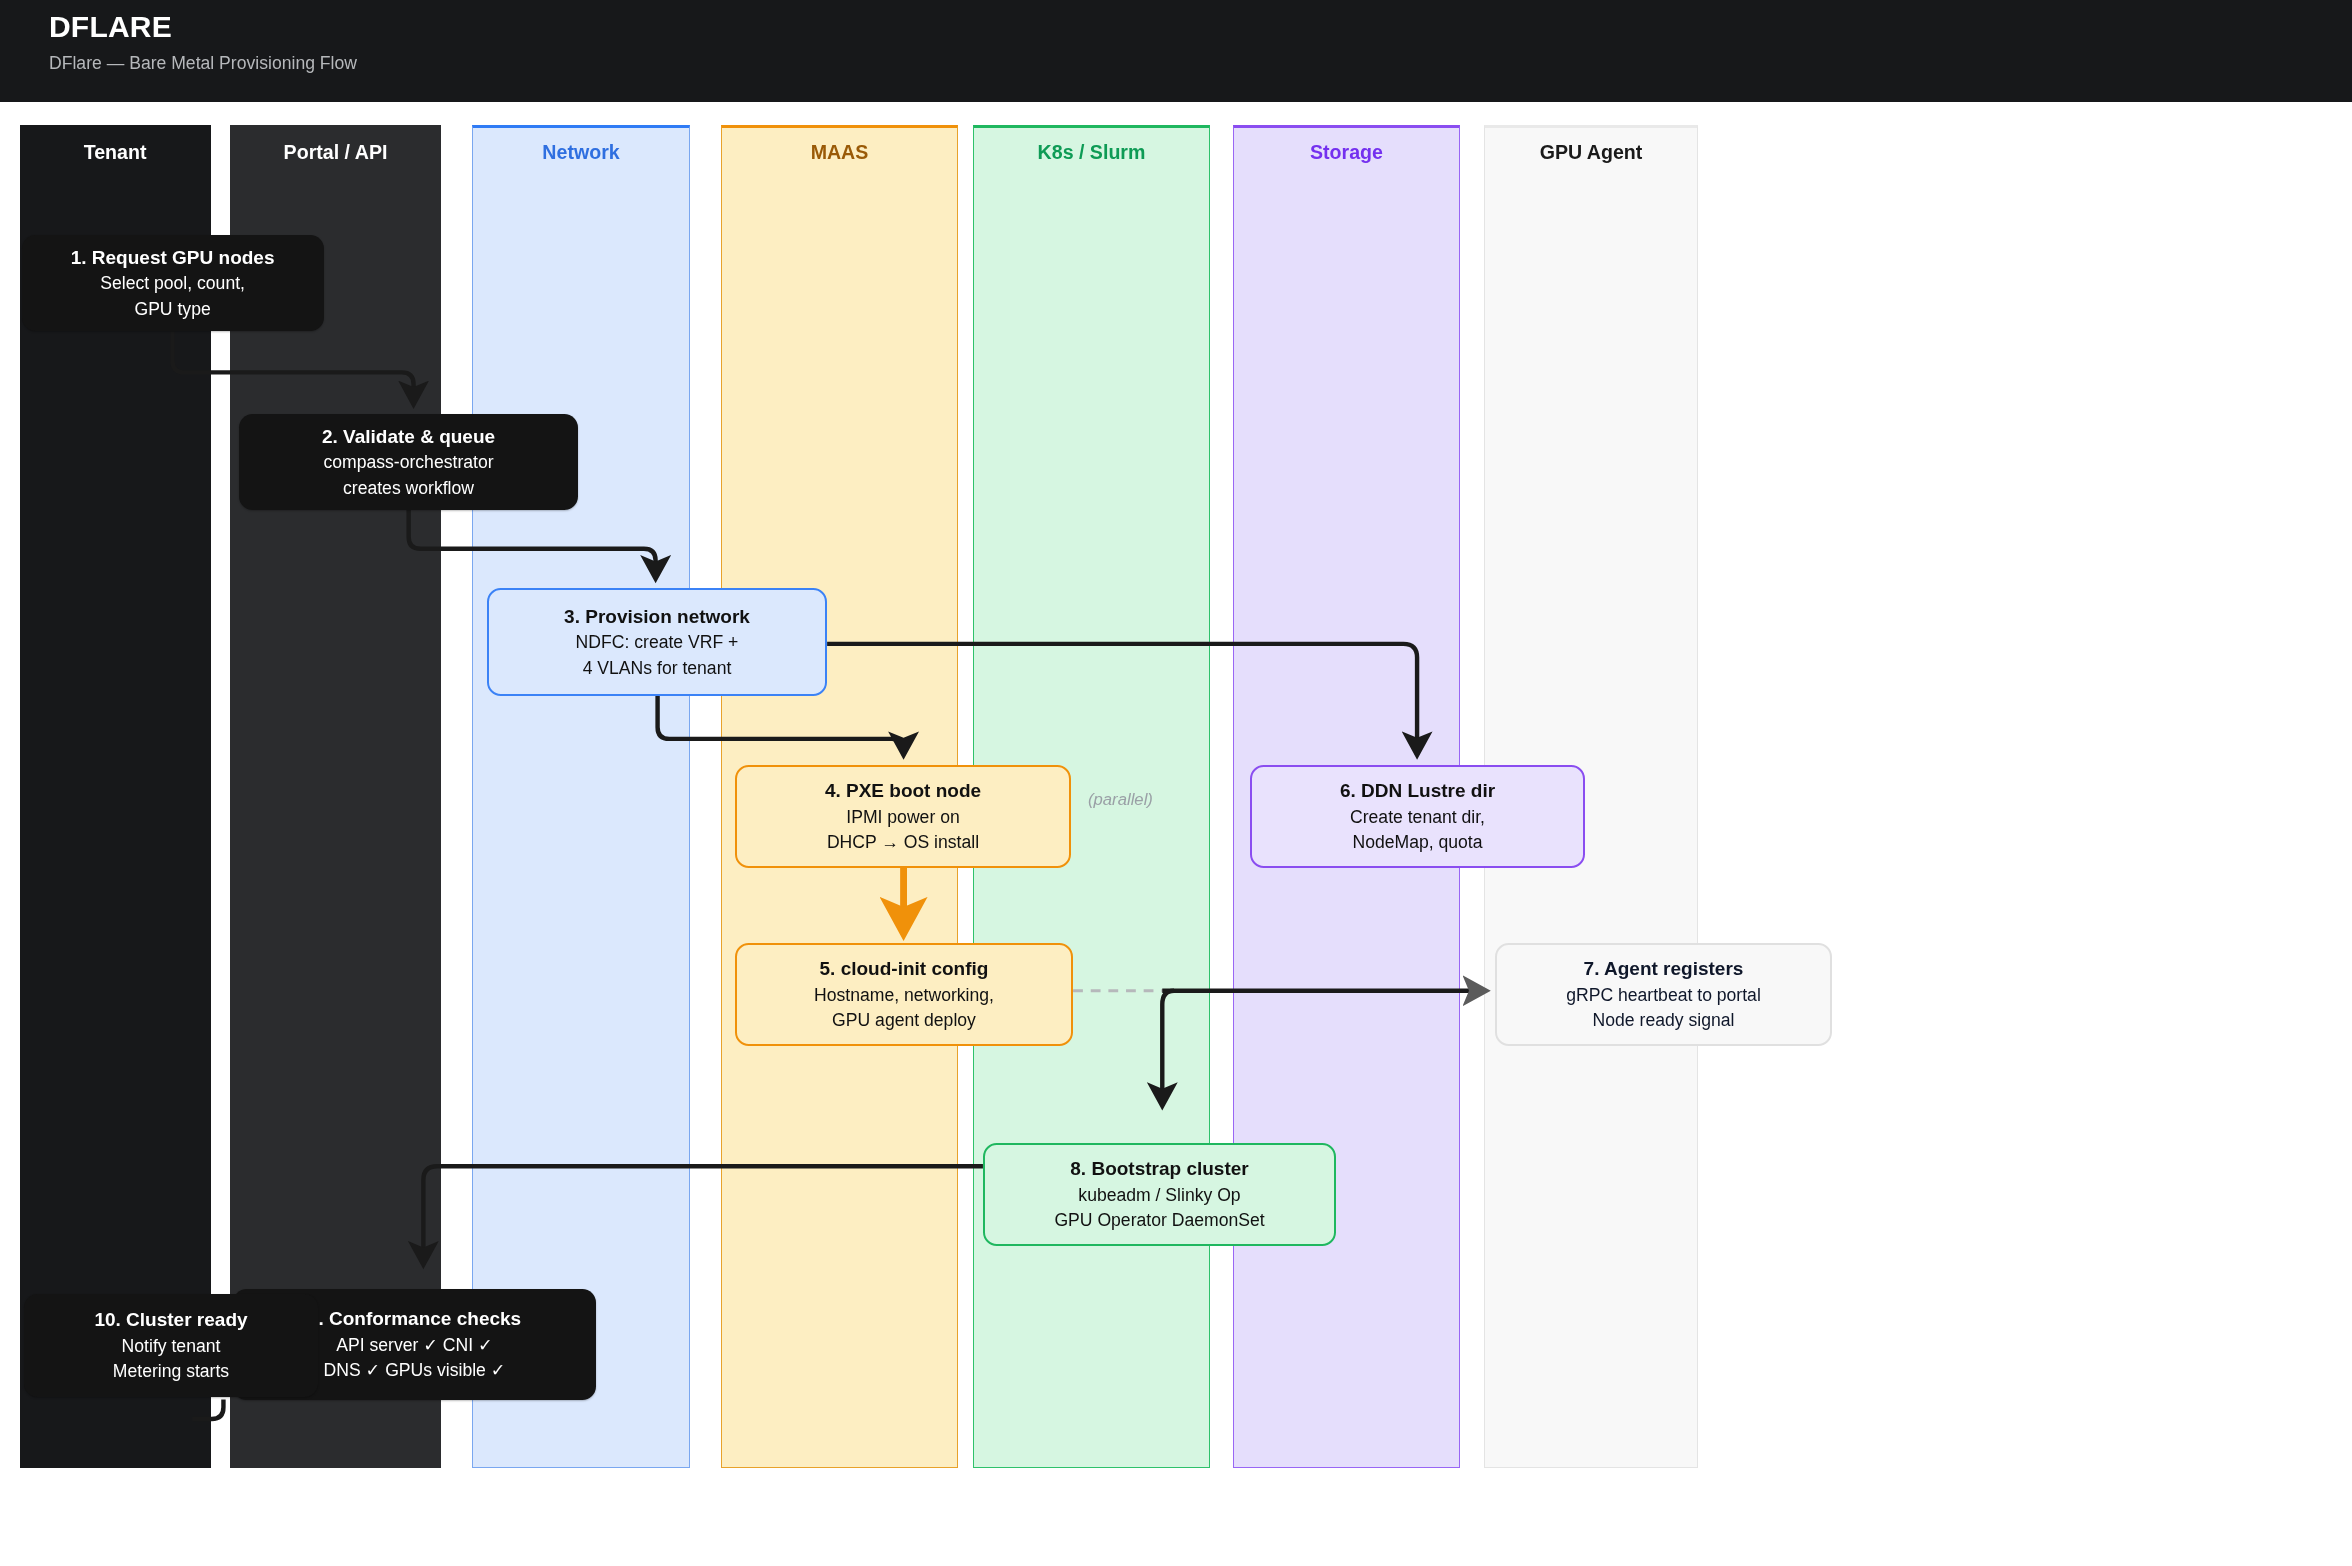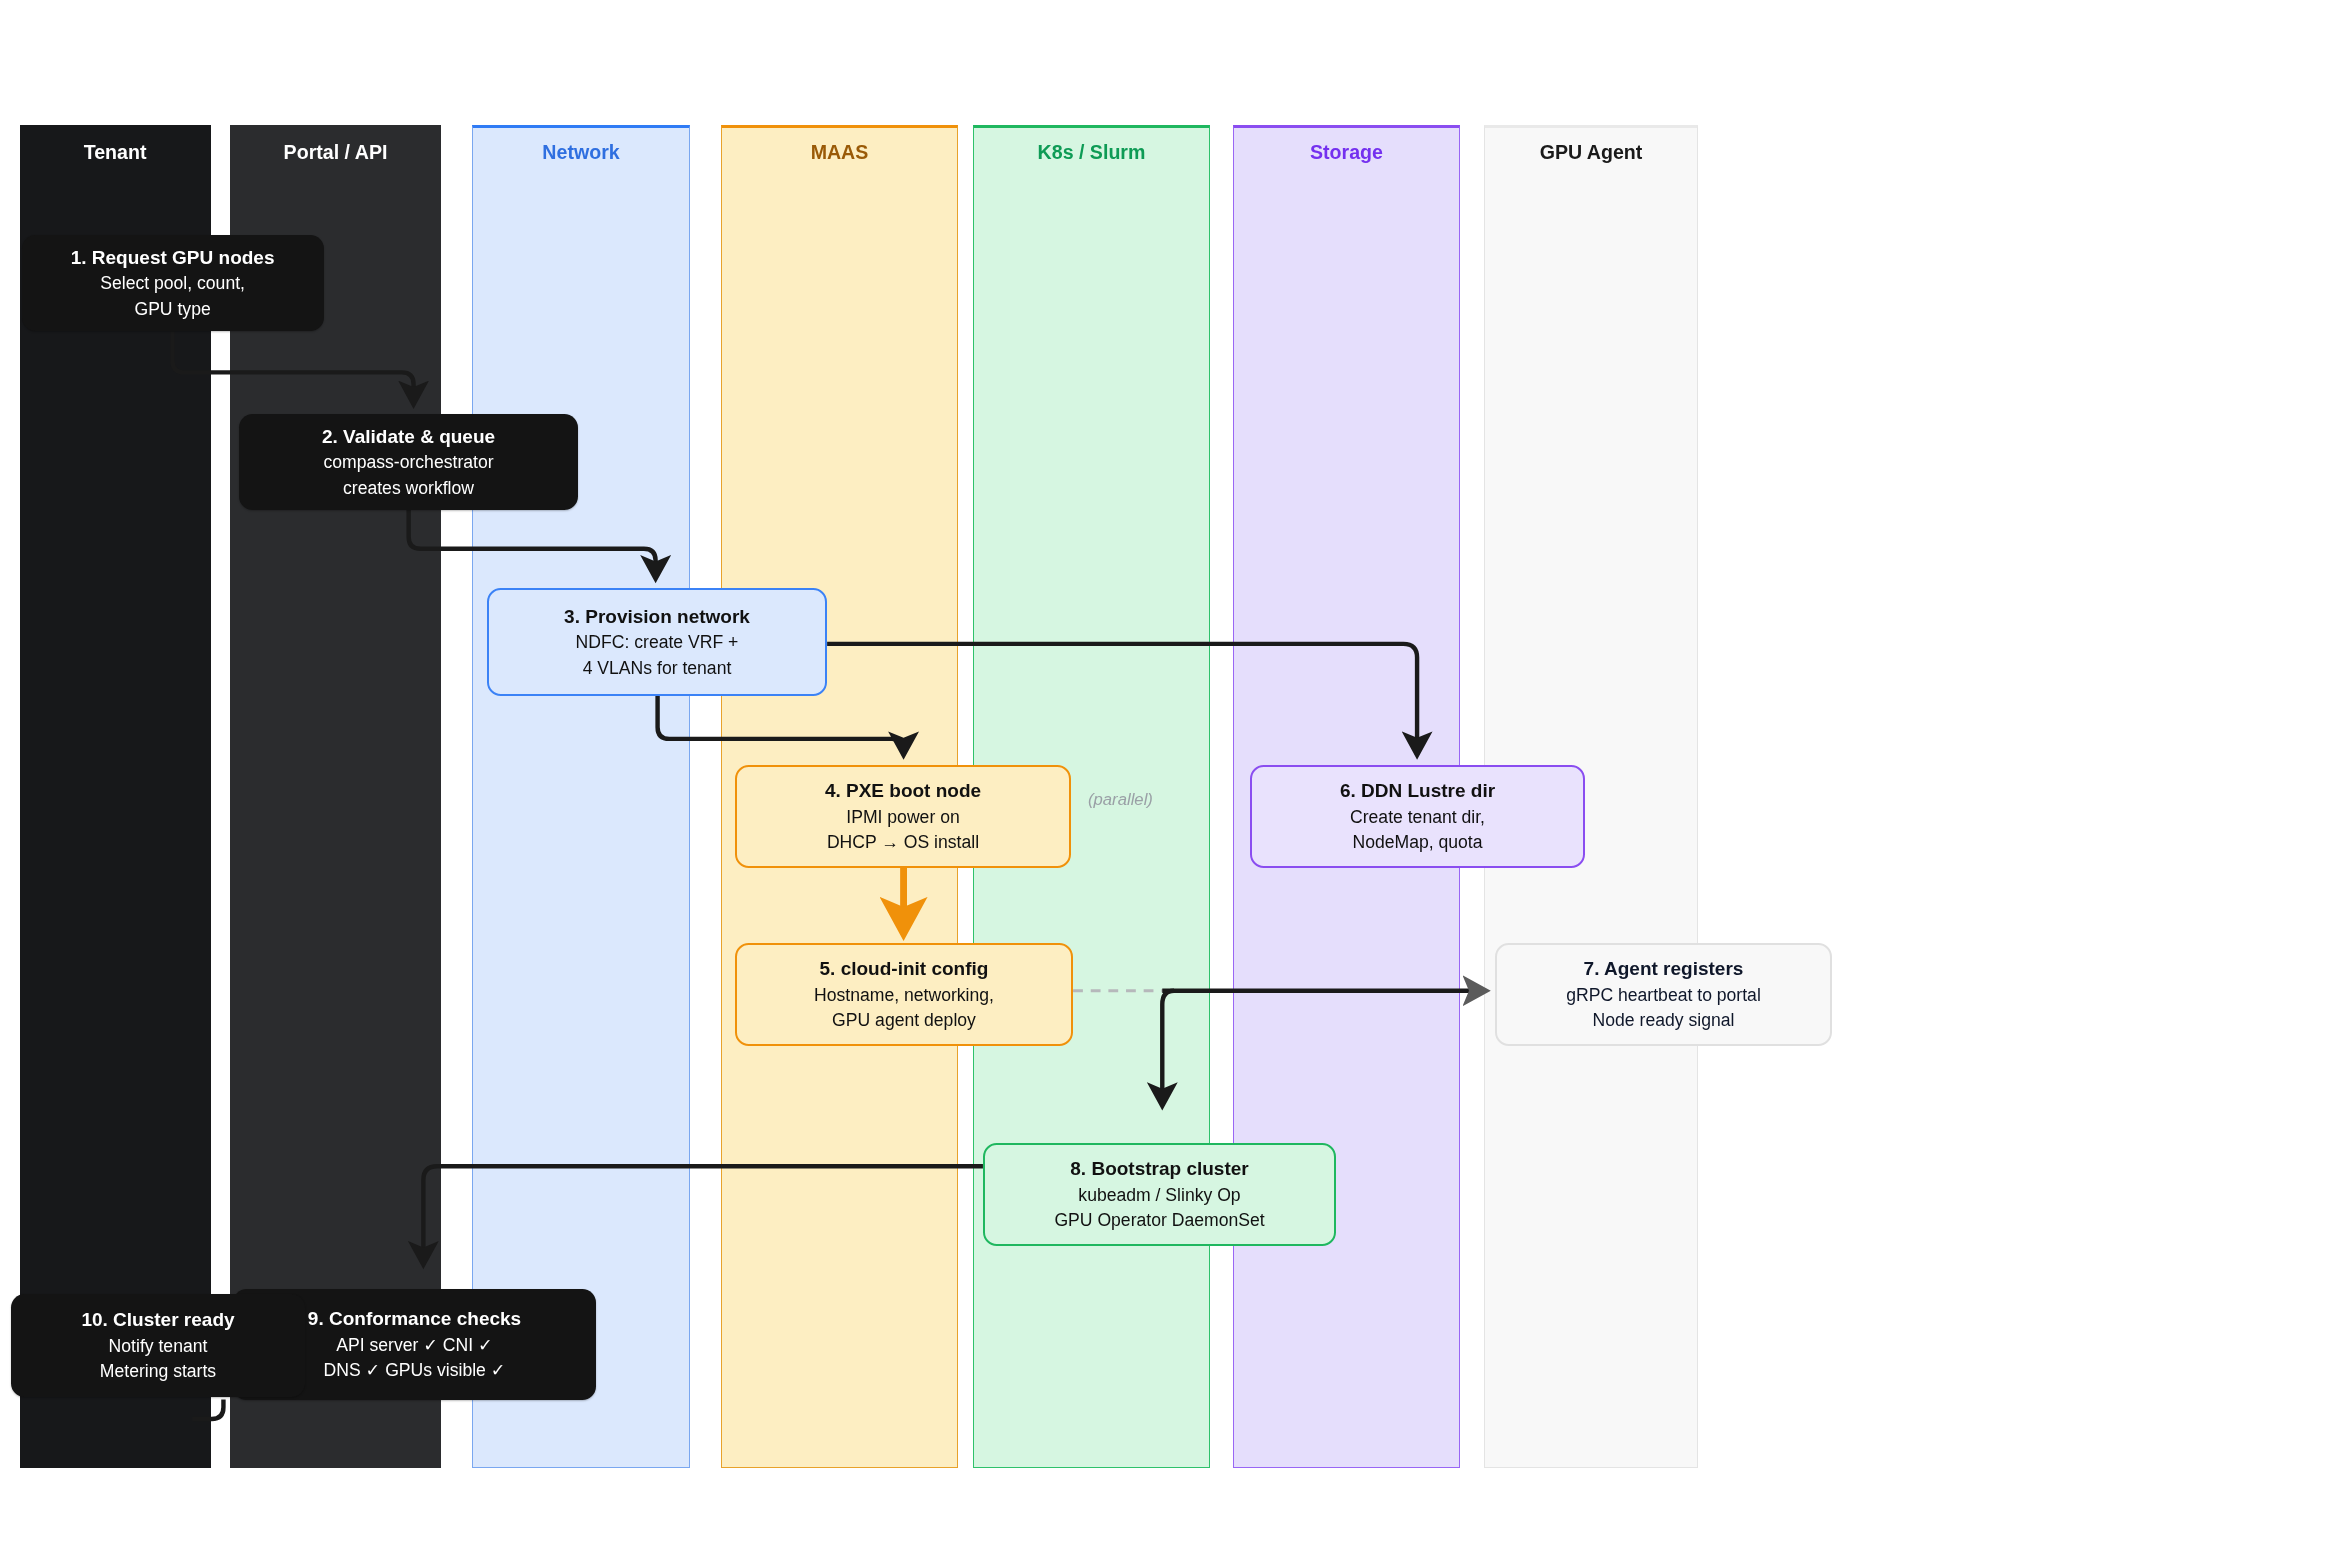--- a/index.html
+++ b/index.html
@@ -127,20 +127,24 @@
     color: #b9bcc0;
     z-index: 12;
     white-space: nowrap;
   }
 </style>
 </head>
 <body>
 
 <div id="root">
 
+  <div id="header">
+    <div id="header-title">DFLARE</div>
+    <div id="header-subtitle">DFlare — Bare Metal Provisioning Flow</div>
+  </div>
 
   <div id="lanes-layer">
       <div class="lane dark" style="left: 19.6px; width: 191px;">
         <div class="lane-band" style="background: rgb(23, 24, 26);"></div>
         <div class="lane-header" style="color: rgb(255, 255, 255);">Tenant</div>
       </div>
       <div class="lane dark" style="left: 230px; width: 211px;">
         <div class="lane-band" style="background: rgb(43, 44, 46);"></div>
         <div class="lane-header" style="color: rgb(255, 255, 255);">Portal / API</div>
       </div>
@@ -238,21 +242,21 @@
       <div class="node" style="left: 983px; top: 1115px; width: 353px; height: 103px; background: rgb(214, 246, 225); border: 2px solid rgb(31, 183, 95); color: rgb(17, 17, 17); margin-top: 28px;">
         <div class="ntitle">8. Bootstrap cluster</div>
         <div class="nline">kubeadm / Slinky Op</div>
         <div class="nline">GPU Operator DaemonSet</div>
       </div>
       <div class="node dark" style="left: 233px; top: 1289px; width: 363px; height: 111px; z-index: 11;">
         <div class="ntitle">9. Conformance checks</div>
         <div class="nline">API server ✓ CNI ✓</div>
         <div class="nline">DNS ✓ GPUs visible ✓</div>
       </div>
-      <div class="node dark" style="left: 11px; top: 1294px; width: 294px; height: 103px; z-index: 12;">
+      <div class="node dark" style="left: 24px; top: 1294px; width: 294px; height: 103px; z-index: 12;">
         <div class="ntitle">10. Cluster ready</div>
         <div class="nline">Notify tenant</div>
         <div class="nline">Metering starts</div>
       </div>
     </div>
 
   <div class="side-note" id="parallel-note" style="left: 1088px; top: 790px;">(parallel)</div>
 
 
 </div>

